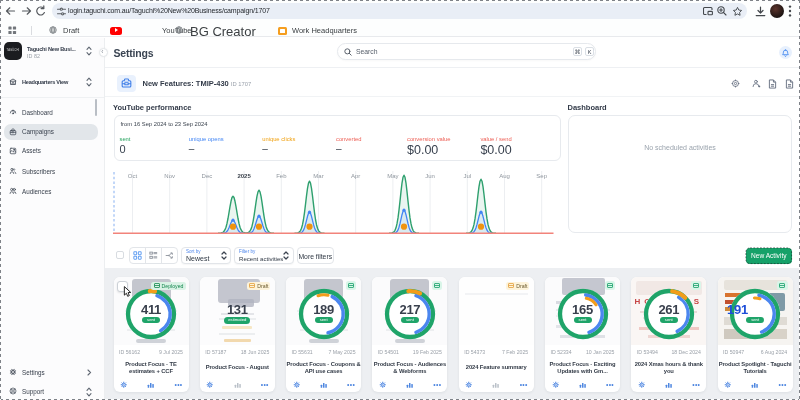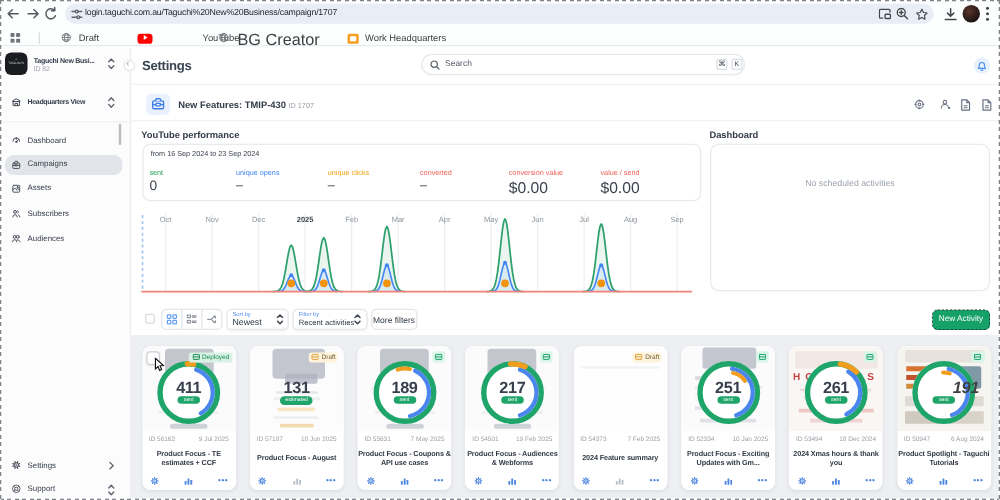--- a/index.html
+++ b/index.html
@@ -484,21 +484,21 @@
     <div style="position:absolute;left:14%;top:38px;width:66%;height:2px;background:#eceef0;"></div>
     <div style="position:absolute;left:14%;top:48px;width:40%;height:3px;background:#e2e4e9;"></div>
     <div style="position:absolute;left:20%;top:58px;width:60%;height:3px;background:#dfe1e6;"></div>
   </div>
 <svg class="abs" style="left:554.5px;top:285.8px;" width="56" height="56" viewBox="0 0 56 56">
     <circle cx="28" cy="28" r="25.2" fill="#fff"></circle>
     <circle cx="28" cy="28" r="23" fill="none" stroke="#1fa469" stroke-width="4.3"></circle>
     <path d="M30.67,8.99 A19.20,19.20 0 0 1 33.93,46.26" fill="none" stroke="#4b86ef" stroke-width="3.4" stroke-linecap="round"></path>
     <path d="M31.33,12.35 A16.00,16.00 0 0 1 41.11,18.82" fill="none" stroke="#f29d1b" stroke-width="3.1" stroke-linecap="round"></path>
   </svg>
-<div class="abs" style="left:554.5px;top:301.8px;width:56px;text-align:center;font-size:13px;font-weight:bold;color:#39404d;letter-spacing:-0.3px;">251</div>
+<div class="abs" style="left:554.5px;top:301.8px;width:56px;text-align:center;font-size:13px;font-weight:bold;color:#39404d;letter-spacing:-0.3px;">165</div>
 <div class="abs" style="left:573.5px;top:316.5px;width:18px;height:6.5px;background:#1fa469;border-radius:3.25px;"></div>
 <div class="abs" style="left:573.5px;top:316.8px;width:18px;text-align:center;font-size:4.2px;color:#fff;line-height:6.2px;">sent</div>
 <div class="abs" style="left:604.5px;top:280.5px;width:10.5px;height:9.5px;background:#d9f5e8;border-radius:2.5px;"></div>
 <svg class="abs" style="left:606.7px;top:283px;" width="6" height="5" viewBox="0 0 12 10" fill="none" stroke="#16a169" stroke-width="1.6">
     <rect x="1" y="1" width="10" height="8" rx="1"></rect>
     <path d="M1 5 H11"></path>
   </svg>
 <div class="abs" style="left:550.5px;top:349px;font-size:5.2px;color:#9ba1a9;">ID 52334</div>
 <div class="abs" style="left:545.0px;top:349px;width:69.5px;text-align:right;font-size:5.2px;color:#9ba1a9;">10 Jan 2025</div>
 <div class="abs" style="left:539.0px;top:360.5px;width:87px;text-align:center;font-size:5.8px;font-weight:bold;color:#333b47;white-space:nowrap;letter-spacing:-0.1px;">Product Focus - Exciting</div>
@@ -564,21 +564,21 @@
     <div style="position:absolute;left:8%;top:40px;width:84%;height:8px;background:#dfdbd4;"></div>
     <div style="position:absolute;left:8%;top:52px;width:40%;height:10px;background:#cfc9bf;"></div>
     <div style="position:absolute;left:52%;top:52px;width:40%;height:10px;background:#d8d2c8;"></div>
   </div>
 <svg class="abs" style="left:727.1px;top:285.8px;" width="56" height="56" viewBox="0 0 56 56">
     <circle cx="28" cy="28" r="25.2" fill="#fff"></circle>
     <circle cx="28" cy="28" r="23" fill="none" stroke="#1fa469" stroke-width="4.3"></circle>
     <path d="M31.99,9.22 A19.20,19.20 0 0 1 34.57,46.04" fill="none" stroke="#4b86ef" stroke-width="3.4" stroke-linecap="round"></path>
     <path d="M27.44,12.01 A16.00,16.00 0 0 1 32.94,12.78" fill="none" stroke="#f29d1b" stroke-width="3.1" stroke-linecap="round"></path>
   </svg>
-<div class="abs" style="left:727.1px;top:301.8px;width:56px;text-align:right;font-size:13px;font-weight:bold;color:#404040;letter-spacing:-0.3px;font-style:italic;">191</div>
+<div class="abs" style="left:727.1px;top:301.8px;width:56px;text-align:left;font-size:13px;font-weight:bold;color:#1d4ed8;letter-spacing:-0.3px;">191</div>
 <div class="abs" style="left:746.1px;top:316.5px;width:18px;height:6.5px;background:#1fa469;border-radius:3.25px;"></div>
 <div class="abs" style="left:746.1px;top:316.8px;width:18px;text-align:center;font-size:4.2px;color:#fff;line-height:6.2px;">sent</div>
 <div class="abs" style="left:777.1px;top:280.5px;width:10.5px;height:9.5px;background:#d9f5e8;border-radius:2.5px;"></div>
 <svg class="abs" style="left:779.3000000000001px;top:283px;" width="6" height="5" viewBox="0 0 12 10" fill="none" stroke="#16a169" stroke-width="1.6">
     <rect x="1" y="1" width="10" height="8" rx="1"></rect>
     <path d="M1 5 H11"></path>
   </svg>
 <div class="abs" style="left:723.1px;top:349px;font-size:5.2px;color:#9ba1a9;">ID 50947</div>
 <div class="abs" style="left:717.6px;top:349px;width:69.5px;text-align:right;font-size:5.2px;color:#9ba1a9;">6 Aug 2024</div>
 <div class="abs" style="left:711.6px;top:360.5px;width:87px;text-align:center;font-size:5.8px;font-weight:bold;color:#333b47;white-space:nowrap;letter-spacing:-0.1px;">Product Spotlight - Taguchi</div>

